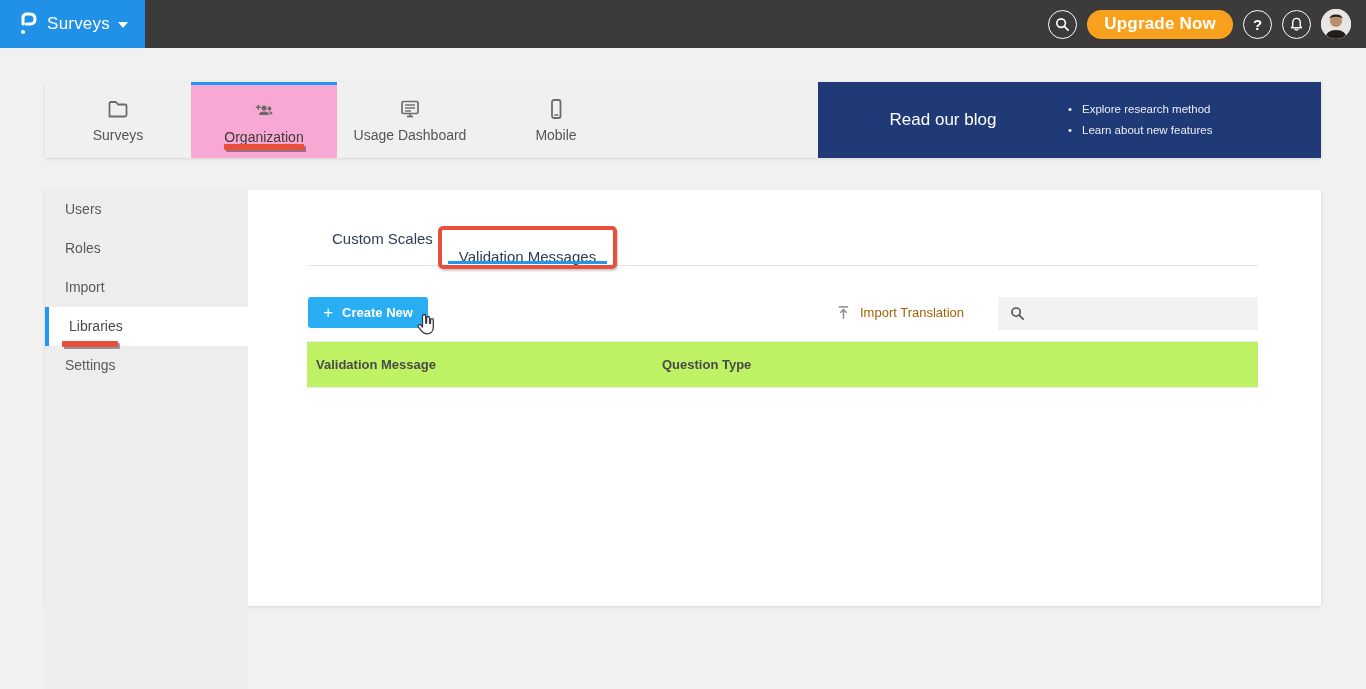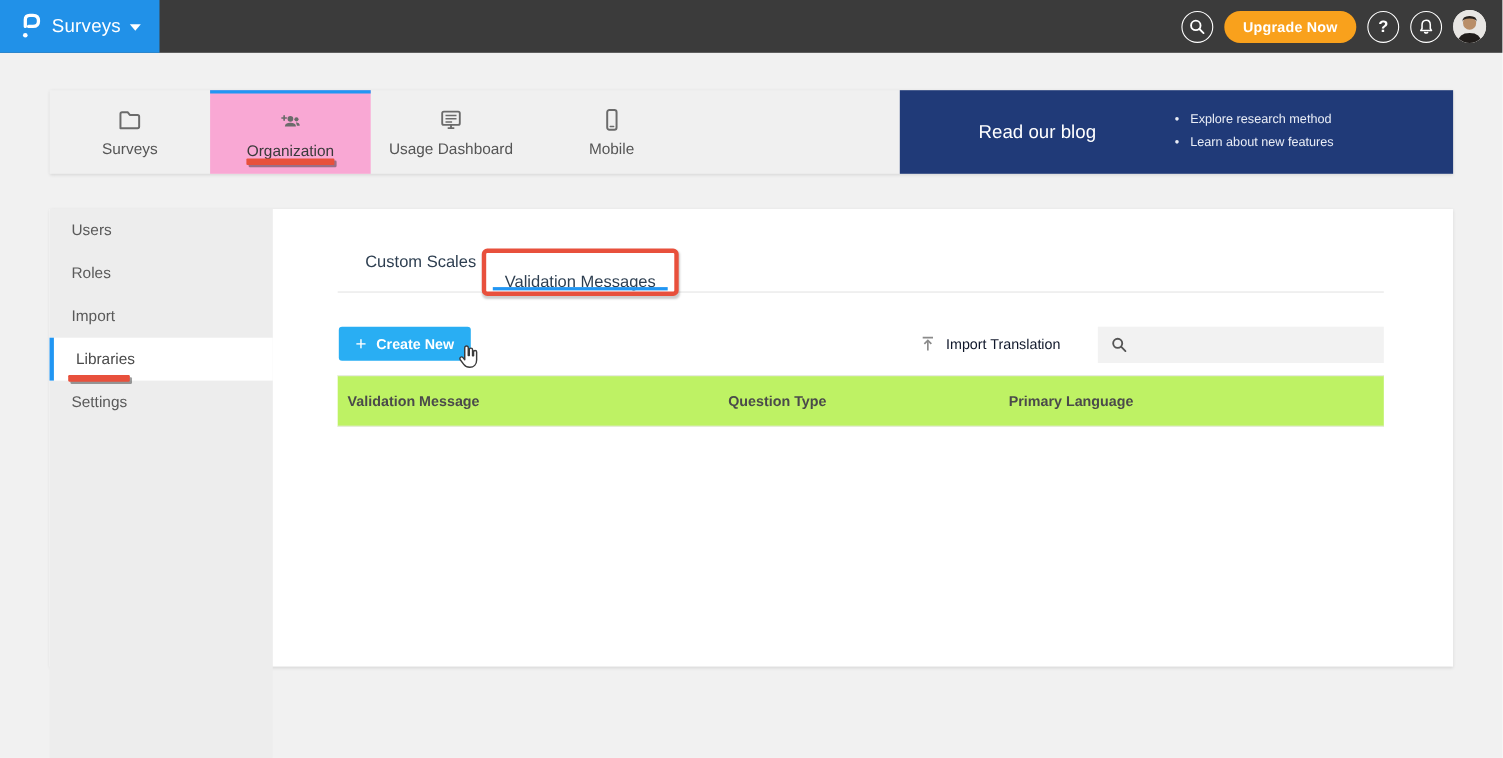--- a/index.html
+++ b/index.html
@@ -30,21 +30,21 @@
     border-top:6px solid #fff; margin-top:2px;
   }
   .top-actions { margin-left:auto; display:flex; align-items:center; gap:10px; padding-right:15px; }
   .circle-btn {
     width:29px; height:29px; border-radius:50%; border:1.6px solid #fff;
     display:flex; align-items:center; justify-content:center; color:#fff;
     font-size:15px; font-weight:bold; cursor:pointer; background:transparent;
   }
   .upgrade-btn {
     height:29px; padding:0 17px; border-radius:15px; background:#f9a11c;
-    color:#fff; font-size:13px; font-weight:bold; display:flex; align-items:center;
+    color:#fff; font-size:17px; font-weight:bold; display:flex; align-items:center;
     border:none; cursor:pointer; letter-spacing:.2px;
   }
   .avatar { width:30px; height:30px; border-radius:50%; overflow:hidden; background:#e8e6e3; cursor:pointer; }
 
   
   .nav-card {
     position:absolute; left:45px; top:82px; width:1276px; height:76px;
     background:#f0f0f0; box-shadow:0 1px 3px rgba(0,0,0,.12);
     display:flex;
   }
@@ -105,21 +105,21 @@
     font-size:13px; font-weight:bold; cursor:pointer; font-family:inherit;
   }
   .plus-icon { font-size:17px; font-weight:normal; line-height:1; margin-top:-1px; }
   .cursor-hand { position:absolute; left:165px; top:123px; width:24px; height:26px; z-index:3; pointer-events:none; }
 
   .import-link {
     position:absolute; left:588px; top:107px; height:31px;
     display:flex; align-items:center; gap:9px; cursor:pointer;
   }
   .import-icon { width:15px; height:15px; color:#8a8a8a; }
-  .import-label { color:#0f172a; font-size:13px; font-weight:500;text-align:center; }
+  .import-label { color:#a16207; font-size:13px; font-weight:500;text-align:center; }
 
   .search-box { position:absolute; left:750px; top:107px; width:260px; height:33px; background:#f2f2f2; }
   .search-box .mag { position:absolute; left:12px; top:9px; width:15px; height:15px; color:#555; }
   .search-input {
     width:100%; height:100%; border:none; background:transparent; outline:none;
     padding:0 10px 0 36px; font-size:13px; font-family:inherit; color:#444;
   }
 
   .table-head {
     position:absolute; left:59px; top:151px; width:951px; height:47px;
@@ -280,19 +280,18 @@
         <svg class="mag" viewBox="0 0 16 16">
           <circle cx="6.5" cy="6.5" r="4.4" fill="none" stroke="currentColor" stroke-width="1.8"></circle>
           <line x1="10" y1="10" x2="14" y2="14" stroke="currentColor" stroke-width="1.8" stroke-linecap="round"></line>
         </svg>
         <input class="search-input" type="text" placeholder="" style="">
       </div>
 
       <div class="table-head">
         <span class="th-col th-0">Validation Message</span>
         <span class="th-col th-1">Question Type</span>
-        <span class="th-col th-2">Primary Language</span>
       </div>
 
     </div>
   </section>
 
 </div>
 
 </body></html>

